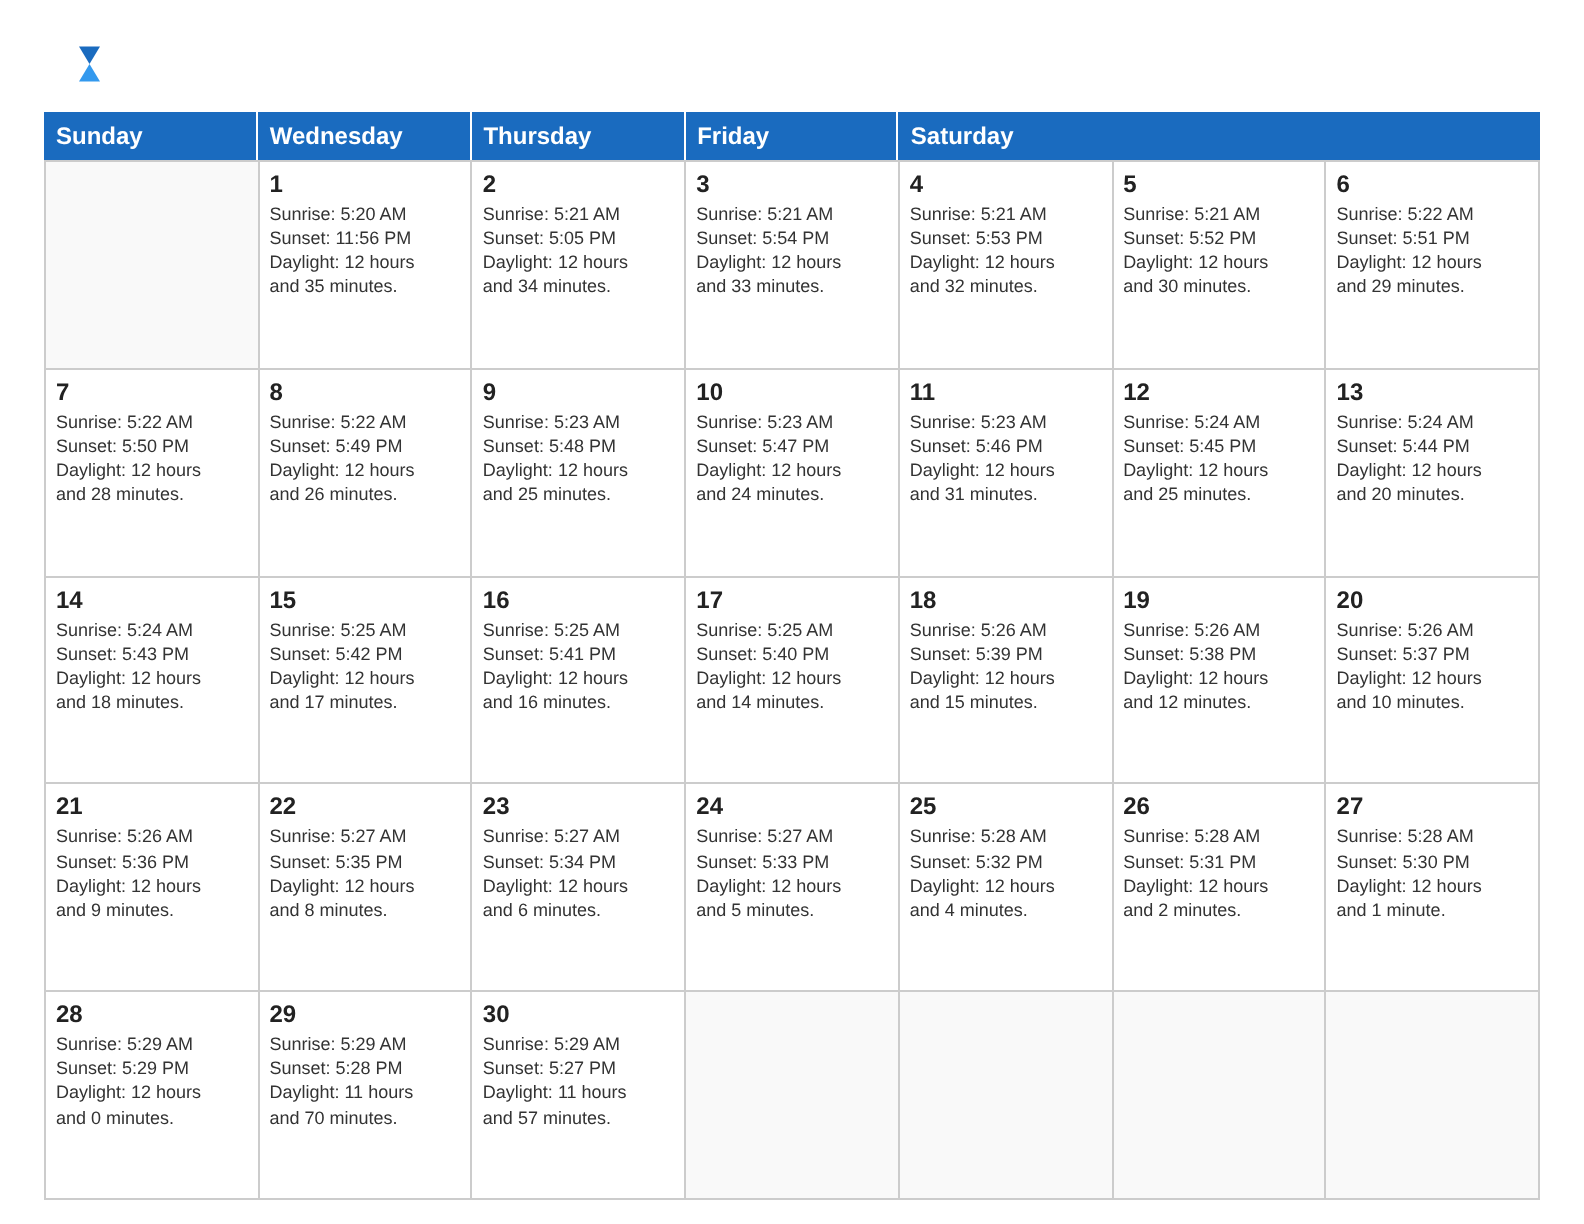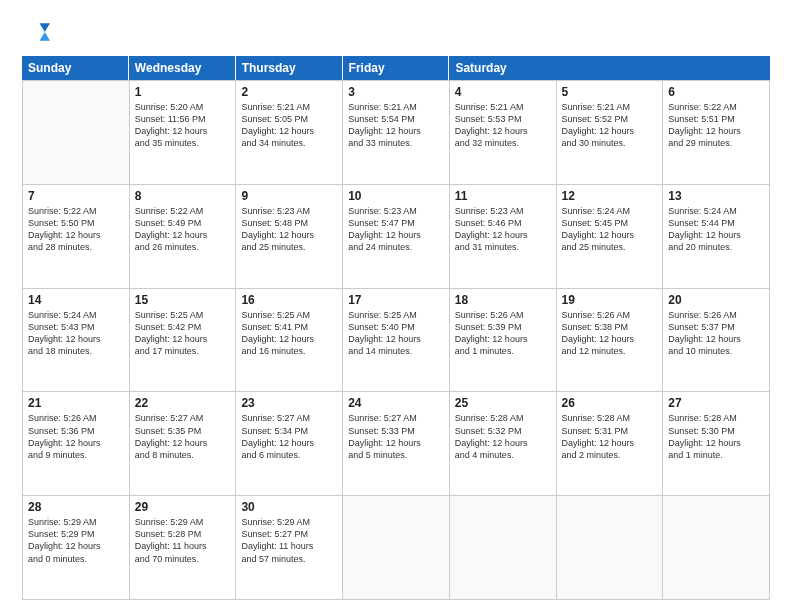--- a/index.html
+++ b/index.html
@@ -255,21 +255,21 @@
           <span class="cell-line">Sunrise: 5:25 AM</span>
           <span class="cell-line">Sunset: 5:40 PM</span>
           <span class="cell-line">Daylight: 12 hours</span>
           <span class="cell-line">and 14 minutes.</span>
         </div>
         <div class="cal-cell">
           <span class="day-num">18</span>
           <span class="cell-line">Sunrise: 5:26 AM</span>
           <span class="cell-line">Sunset: 5:39 PM</span>
           <span class="cell-line">Daylight: 12 hours</span>
-          <span class="cell-line">and 1 minutes.</span>
+          <span class="cell-line">and 15 minutes.</span>
         </div>
         <div class="cal-cell">
           <span class="day-num">19</span>
           <span class="cell-line">Sunrise: 5:26 AM</span>
           <span class="cell-line">Sunset: 5:38 PM</span>
           <span class="cell-line">Daylight: 12 hours</span>
           <span class="cell-line">and 12 minutes.</span>
         </div>
         <div class="cal-cell">
           <span class="day-num">20</span>

